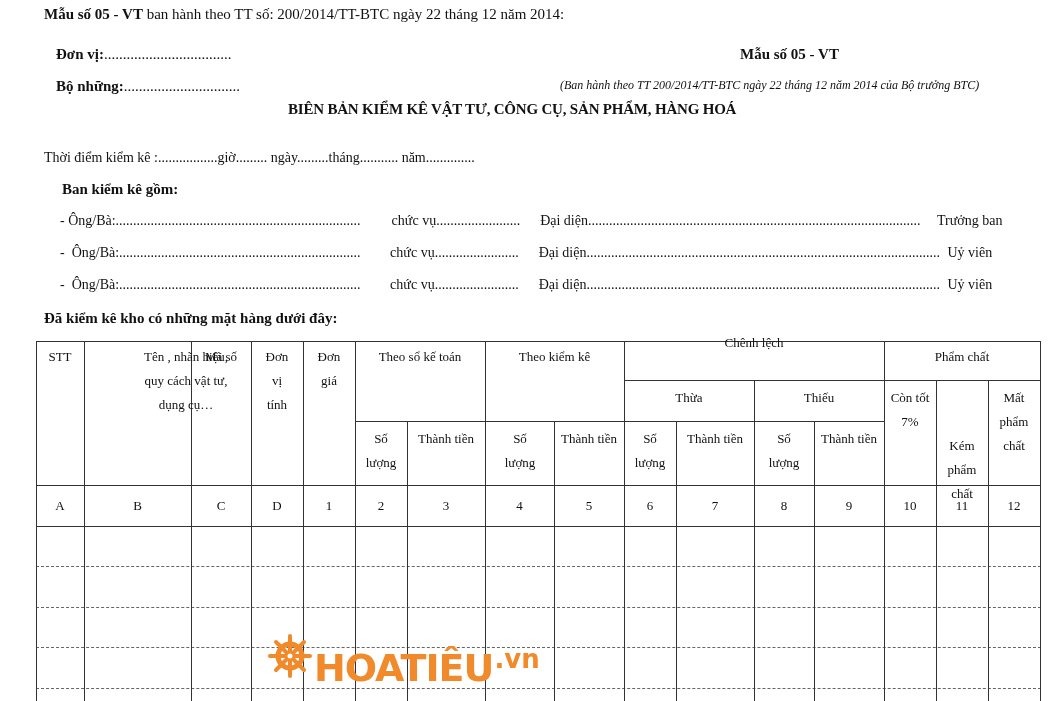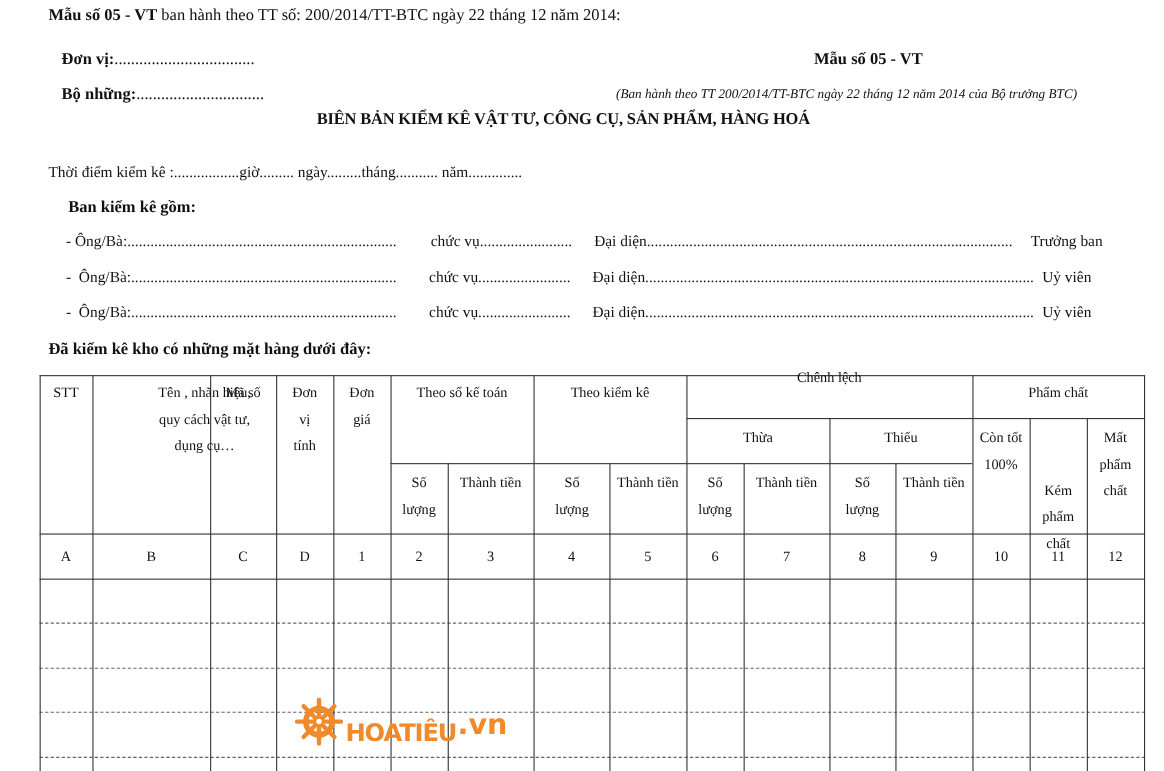--- a/index.html
+++ b/index.html
@@ -13,21 +13,21 @@
   .f12 { font-size:12px; }
   .line { position:absolute; background:#333; }
   .vl { width:1px; }
   .hl { height:1px; }
   .dash { position:absolute; height:0; border-top:1px dashed #666; }
   .cell { position:absolute; display:flex; align-items:flex-start; justify-content:center;
           text-align:center; font-size:13px; line-height:24px; white-space:normal; }
   .cell.mid { align-items:center; }
   .wm { position:absolute; left:268px; top:624px; display:flex; align-items:center; color:#f08a2a;
         font-family:"DejaVu Sans", "Liberation Sans", sans-serif; font-weight:bold; }
-  .wm .txt { font-size:22px; letter-spacing:-1px; line-height:40px;margin-top:24px; }
+  .wm .txt { font-size:38px; letter-spacing:-1px; line-height:40px;margin-top:24px; }
   .wm .vn { font-size:26px; margin-left:1px; line-height:40px; padding-top:6px; }
 </style>
 </head>
 <body>
 
 <div class="abs f15" style="left:44px; top:6px;">
   <span class="b">Mẫu số 05 - VT</span><span> ban hành theo TT số: 200/2014/TT-BTC ngày 22 tháng 12 năm 2014:</span>
 </div>
 
 <div class="abs f15" style="left:56px; top:46px;">
@@ -114,21 +114,21 @@
   <div class="cell" style="left:262px; top:345px; width:30px;">Đơn vị tính</div>
   <div class="cell" style="left:312px; top:345px; width:34px;">Đơn giá</div>
   <div class="cell" style="left:355px; top:345px; width:130px;">Theo sổ kế toán</div>
   <div class="cell" style="left:485px; top:345px; width:139px;">Theo kiểm kê</div>
   <div class="cell" style="left:624px; top:331px; width:260px;">Chênh lệch</div>
   <div class="cell" style="left:884px; top:345px; width:156px;">Phẩm chất</div>
 
   <div class="cell" style="left:624px; top:386px; width:130px;text-align:right;">Thừa</div>
   <div class="cell" style="left:754px; top:386px; width:130px;">Thiếu</div>
 
-  <div class="cell" style="left:888px; top:386px; width:44px;">Còn tốt 100%</div>
+  <div class="cell" style="left:888px; top:386px; width:44px;">Còn tốt 7%</div>
   <div class="cell" style="left:940px; top:386px; width:44px;margin-top:48px;">Kém phẩm chất</div>
   <div class="cell" style="left:992px; top:386px; width:44px;">Mất phẩm chất</div>
 
   <div class="cell" style="left:362px; top:427px; width:38px;">Số lượng</div>
   <div class="cell" style="left:418px; top:427px; width:56px;">Thành tiền</div>
   <div class="cell" style="left:497px; top:427px; width:46px;">Số lượng</div>
   <div class="cell" style="left:561px; top:427px; width:56px;">Thành tiền</div>
   <div class="cell" style="left:628px; top:427px; width:44px;">Số lượng</div>
   <div class="cell" style="left:687px; top:427px; width:56px;">Thành tiền</div>
   <div class="cell" style="left:762px; top:427px; width:44px;">Số lượng</div>

